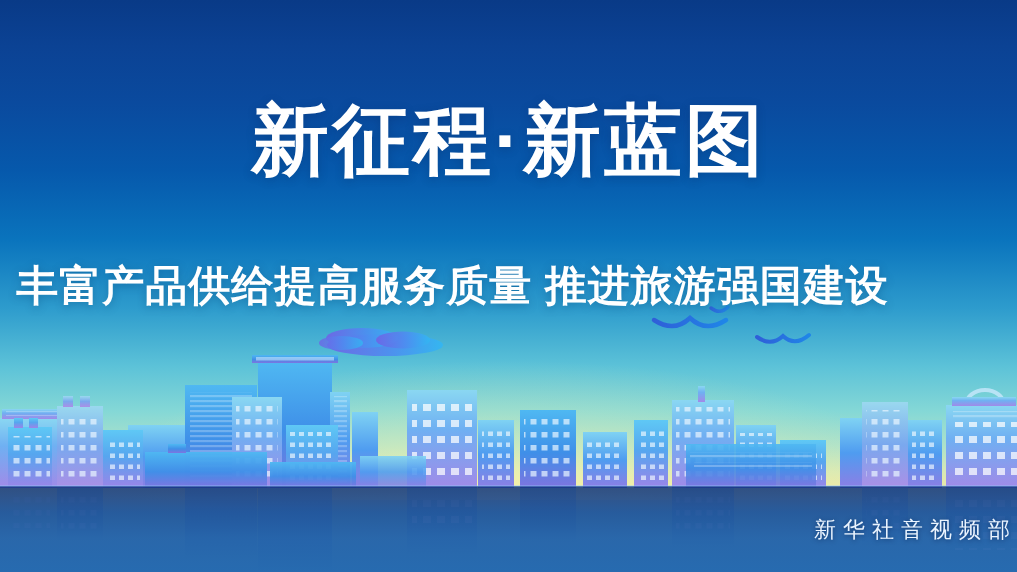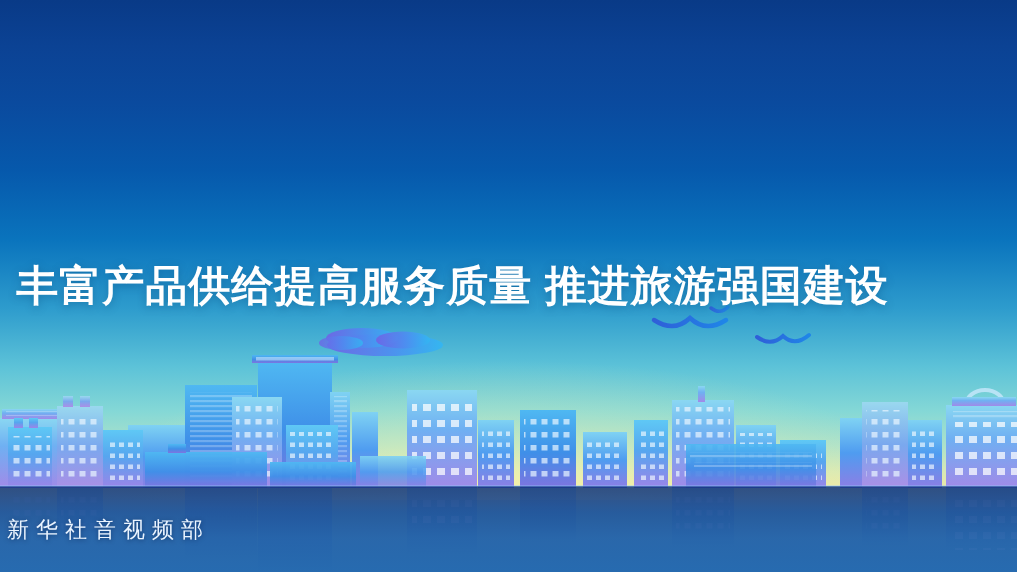--- a/index.html
+++ b/index.html
@@ -44,21 +44,21 @@
     white-space:nowrap;
   }
   .subtitle{
     position:absolute;left:0;top:261px;width:905px;text-align:center;
     font-size:42px;line-height:50px;font-weight:bold;color:#ffffff;
     letter-spacing:1px;
     text-shadow:0 2px 8px rgba(0,60,110,.35);
     white-space:nowrap;
   }
   .footer{
-    position:absolute;left:0;top:515px;width:1017px;text-align:left;
+    position:absolute;left:0;top:515px;width:1017px;text-align:right;
     font-size:22px;line-height:30px;color:#eaf4ff;letter-spacing:7px;
     text-indent:7px;
     text-shadow:0 1px 4px rgba(0,20,60,.5);
     z-index:40;
   }
 
   
   .city{position:absolute;left:0;top:0;width:1017px;height:572px;}
   .city svg{display:block;}
 
@@ -262,16 +262,17 @@
         <rect x="412" y="492" width="60" height="38" fill="url(#winA)"></rect>
         <rect x="61" y="492" width="39" height="40" fill="url(#winB)"></rect>
         <rect x="12" y="492" width="38" height="36" fill="url(#winB)"></rect>
       </g>
     </svg>
   </div>
 
   <div class="water"></div>
   <div class="waterline"></div>
 
+  <div class="title">新征程·新蓝图</div>
   <div class="subtitle">丰富产品供给提高服务质量 推进旅游强国建设</div>
   <div class="footer">新华社音视频部</div>
 
 </div>
 
 </body></html>

